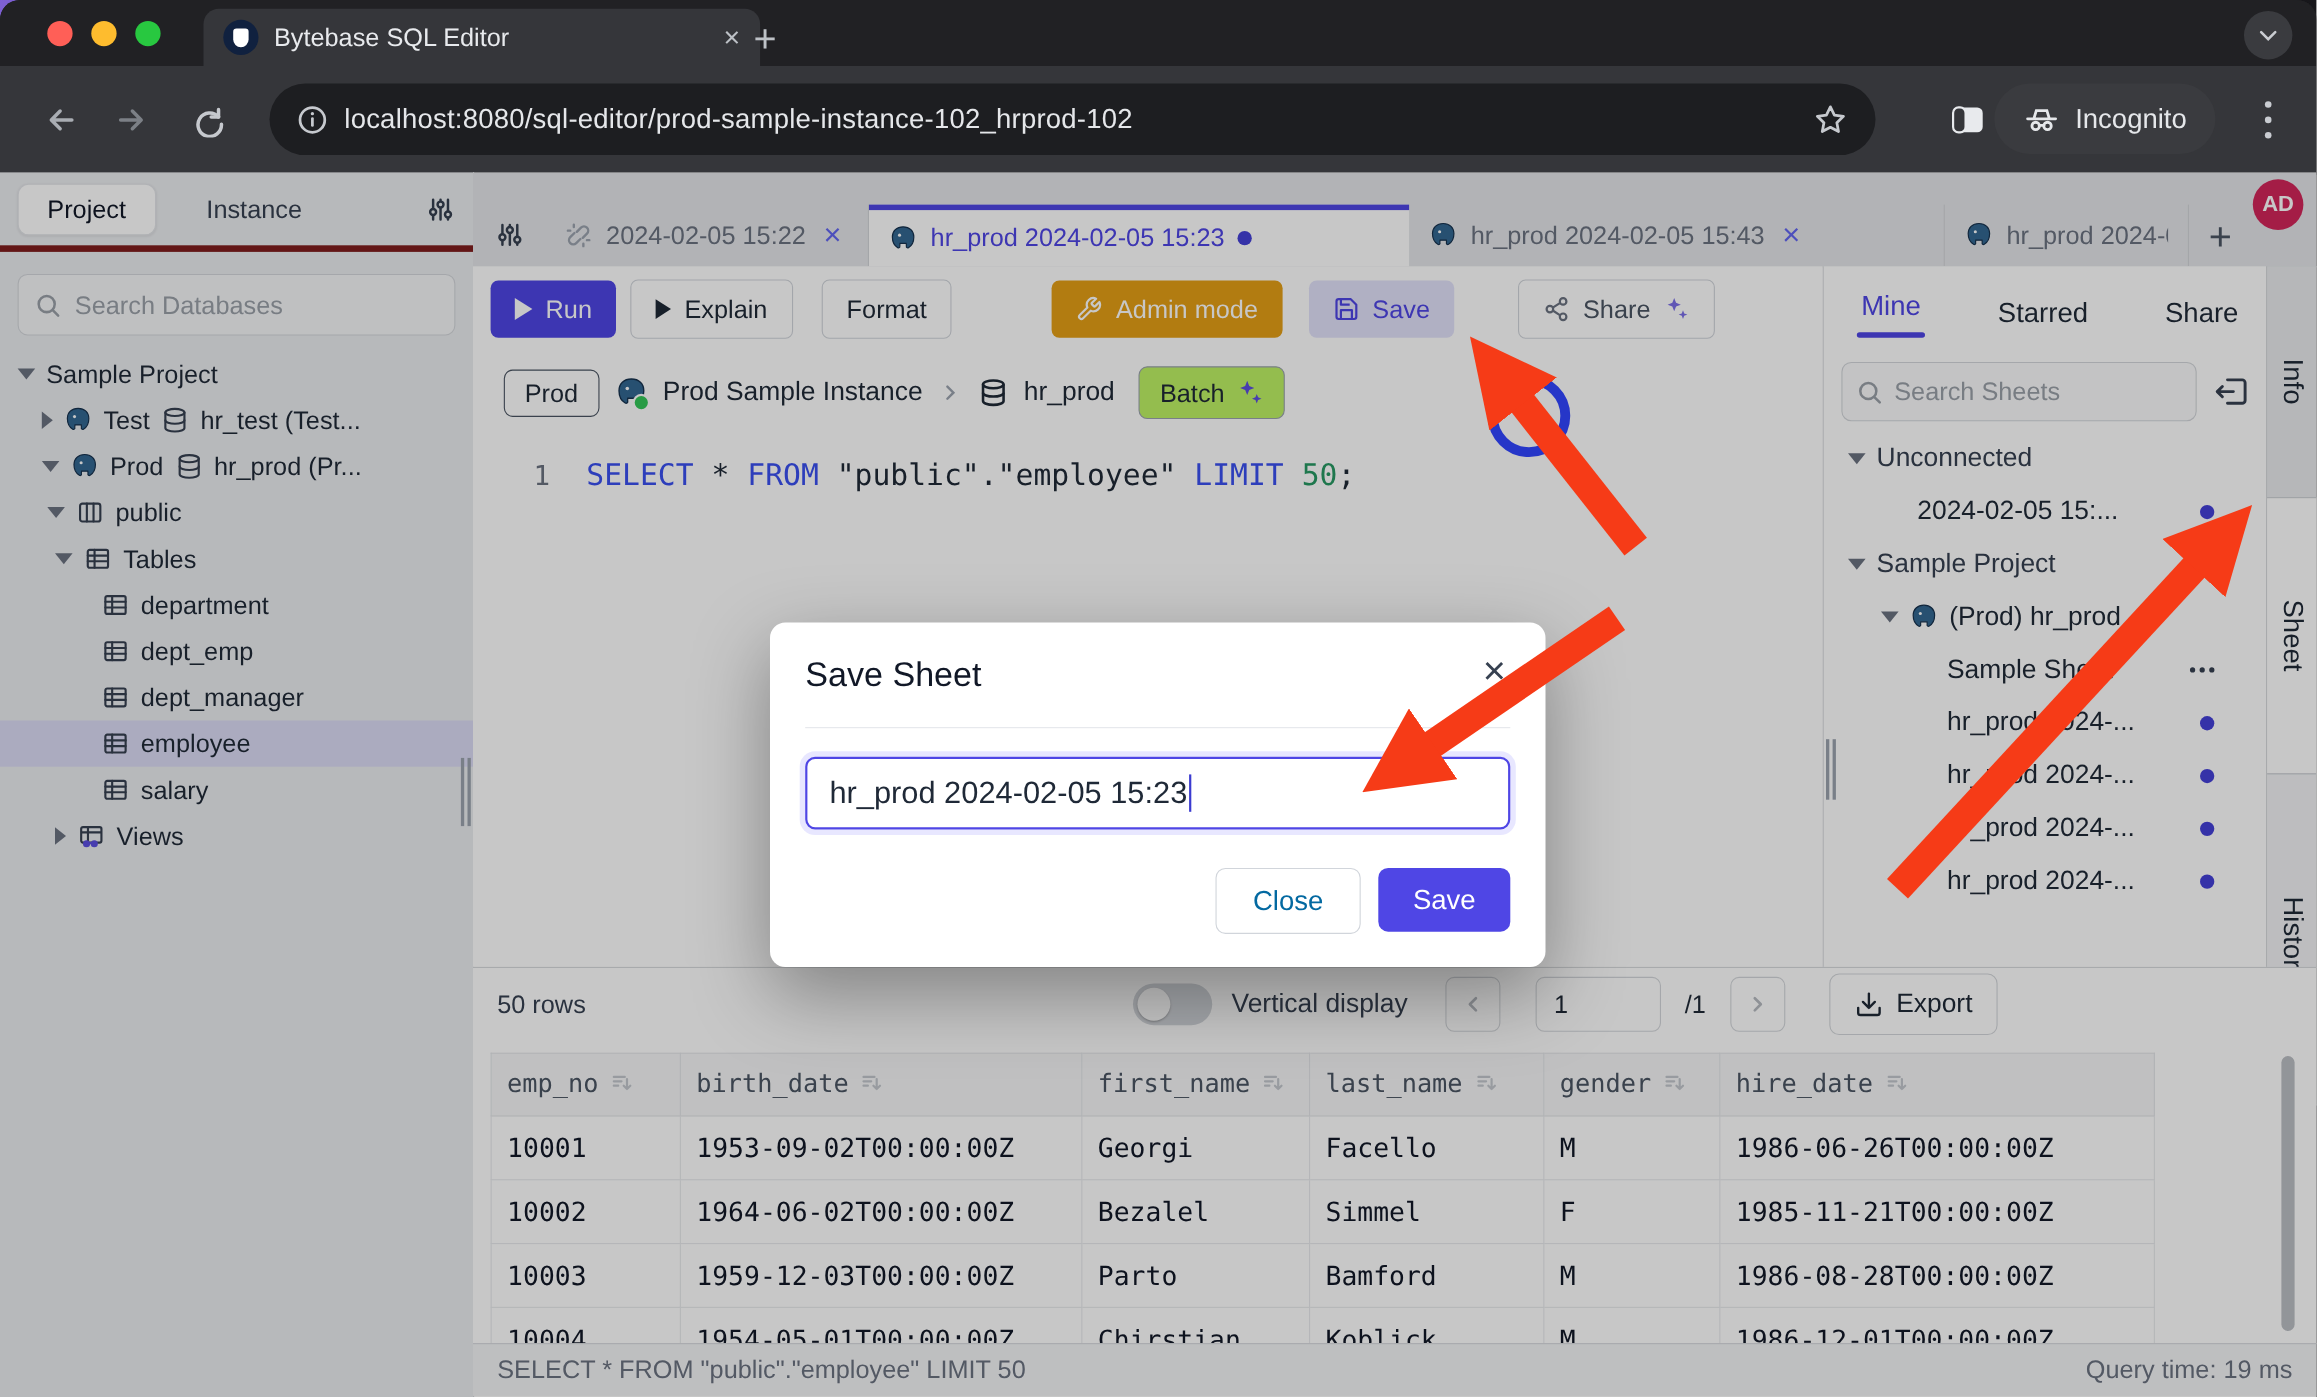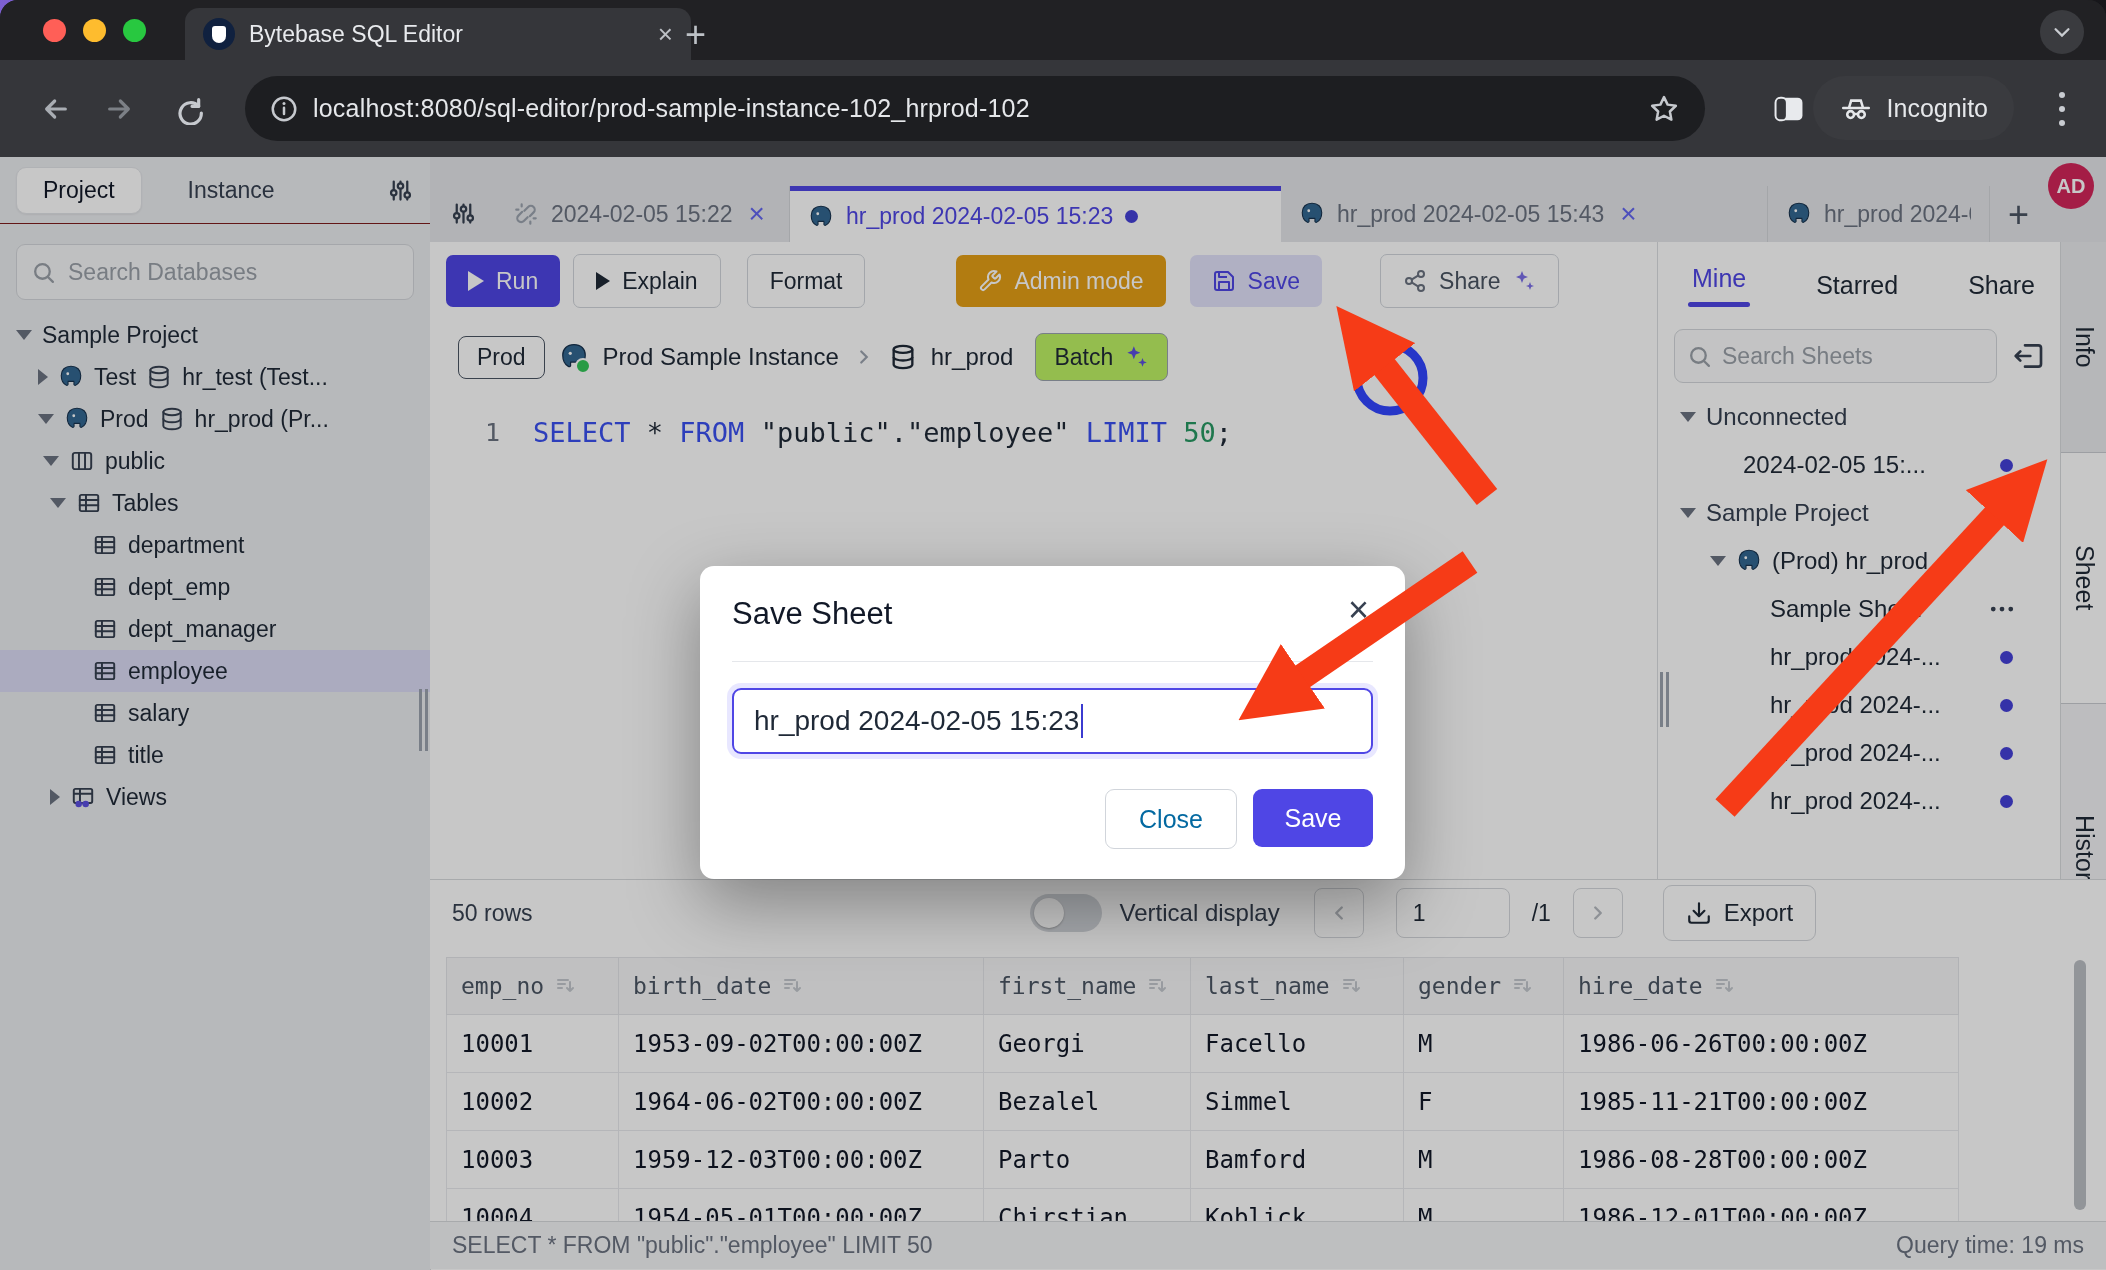--- a/index.html
+++ b/index.html
@@ -29,21 +29,21 @@
   #incog svg{width:34px;height:34px;}
   #paneli{position:absolute;right:300px;top:32px;width:34px;height:32px;}
   #dots3{position:absolute;right:40px;top:32px;width:8px;height:34px;display:flex;flex-direction:column;justify-content:space-between;align-items:center;}
   #dots3 i{width:6px;height:6px;border-radius:50%;background:#c9ccd1;}
 
   
   #page{position:absolute;left:0;top:157px;right:0;bottom:0;background:#fff;}
 
   
   #lsidebar{position:absolute;left:0;top:0;width:430px;bottom:0;background:#ebedf0;border-right:1px solid #d8dadd;}
-  #lhead{height:66px;display:flex;align-items:center;padding:0 16px;border-bottom:1px solid #7f1d1d;}
+  #lhead{height:66px;display:flex;align-items:center;padding:0 16px;border-bottom:6px solid #7f1d1d;}
   .pill{background:#fff;border:1px solid #e2e4e8;border-radius:10px;padding:9px 26px;font-size:23px;color:#111827;box-shadow:0 1px 2px rgba(0,0,0,.06);}
   #instancetab{font-size:23px;color:#374151;margin-left:46px;}
   #lfilter{margin-left:auto;width:27px;height:27px;color:#374151;}
   #lsearch{margin:20px 16px 14px;height:54px;border:1px solid #d4d7db;border-radius:9px;background:#f5f6f8;display:flex;align-items:center;padding:0 14px;gap:12px;}
   .ph{color:#9aa0a8;font-size:23px;}
   .mag{width:25px;height:25px;color:#9aa0a8;flex:none;}
   .trow{height:42px;display:flex;align-items:center;gap:10px;font-size:23px;color:#1f2937;white-space:nowrap;overflow:hidden;}
   .trow.selected{background:#dcdcf5;}
   .car{width:0;height:0;flex:none;}
   .car.down{border-left:8px solid transparent;border-right:8px solid transparent;border-top:10px solid #6b7280;}
@@ -326,27 +326,20 @@
                 <path d="M3.5 9.3h17M3.5 14.1h17M9.2 4.5v15"></path>
               </svg>
               <span>employee</span>
             </div>
             <div class="trow" style="padding-left: 92px;">
               <svg class="tico" viewBox="0 0 24 24" fill="none" stroke="currentColor" stroke-width="1.8" stroke-linecap="round" stroke-linejoin="round">
                 <rect x="3.5" y="4.5" width="17" height="15" rx="1.5"></rect>
                 <path d="M3.5 9.3h17M3.5 14.1h17M9.2 4.5v15"></path>
               </svg>
               <span>salary</span>
-            </div>
-            <div class="trow" style="padding-left: 92px;">
-              <svg class="tico" viewBox="0 0 24 24" fill="none" stroke="currentColor" stroke-width="1.8" stroke-linecap="round" stroke-linejoin="round">
-                <rect x="3.5" y="4.5" width="17" height="15" rx="1.5"></rect>
-                <path d="M3.5 9.3h17M3.5 14.1h17M9.2 4.5v15"></path>
-              </svg>
-              <span>title</span>
             </div>
             <div class="trow" style="padding-left: 50px;">
               <span class="car right"></span>
               <svg class="tico" viewBox="0 0 24 24" fill="none" stroke="currentColor" stroke-width="1.8">
                 <rect x="3.5" y="4.5" width="17" height="13" rx="1.5"></rect>
                 <path d="M3.5 9h17M9.2 4.5v13"></path>
                 <circle cx="8" cy="18.5" r="3" fill="#5b4fe0" stroke="none"></circle>
                 <circle cx="14.5" cy="18.5" r="3" fill="#5b4fe0" stroke="none"></circle>
                 <path d="M10.8 18h1" stroke="#5b4fe0" stroke-width="2"></path>
               </svg>

